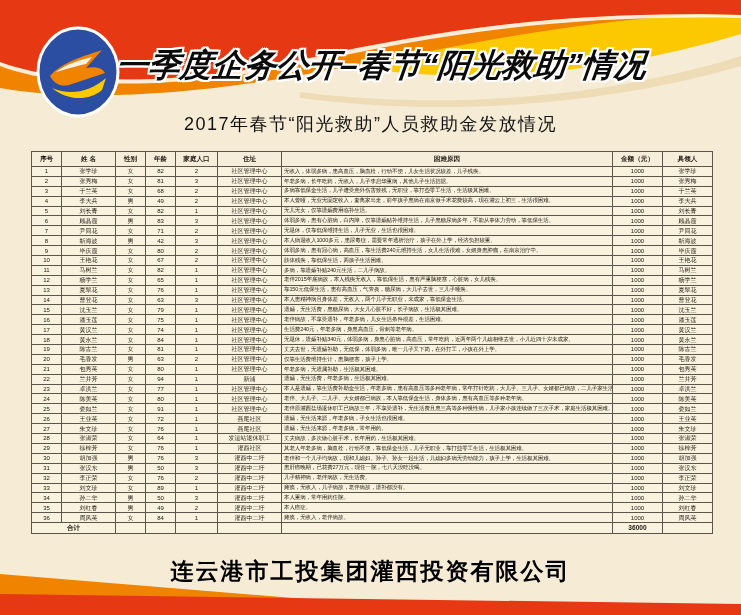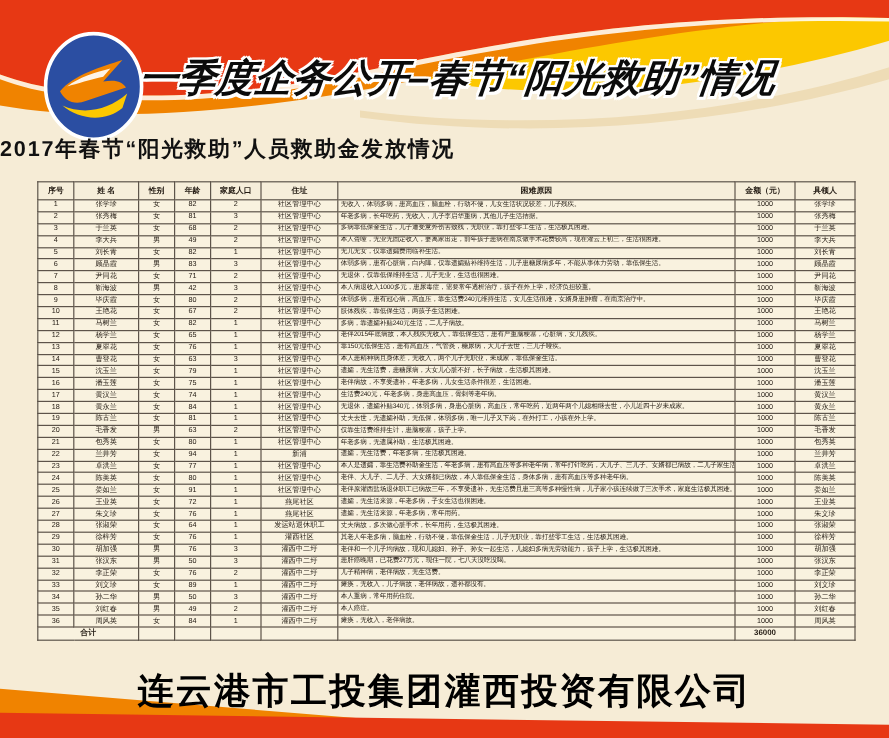--- a/index.html
+++ b/index.html
@@ -8,39 +8,39 @@
   .hdr-svg{position:absolute;top:0;left:0;}
   .logo{position:absolute;top:26px;left:36px;z-index:3;}
   .main-title{
     position:absolute;top:44px;left:116px;z-index:4;white-space:nowrap;
     font-size:32px;font-weight:900;font-style:italic;color:#0b0b0b;letter-spacing:0px;
     transform:skewX(-6deg);
     text-shadow:-2px 0 #fff,2px 0 #fff,0 -2px #fff,0 2px #fff,
                 -2px -2px #fff,2px 2px #fff,-2px 2px #fff,2px -2px #fff;
   }
   .sub-title{
-    position:absolute;top:112px;left:0;width:741px;z-index:4;
-    font-size:18px;font-weight:bold;color:#111;letter-spacing:1.5px;white-space:nowrap;
+    position:absolute;top:112px;left:0;width:741px;text-align:center;z-index:4;
+    font-size:18px;font-weight:normal;color:#111;letter-spacing:1.5px;white-space:nowrap;
   }
   table.assist{
     position:absolute;top:151px;left:31px;width:681px;z-index:2;
     border-collapse:collapse;table-layout:fixed;
     background:#f9f2df;
   }
   table.assist th,table.assist td{
     border:1px solid #5d544a;color:#221a12;
     padding:0 2px;overflow:hidden;white-space:nowrap;text-align:center;
   }
   table.assist th{height:14px;font-size:6.6px;font-weight:bold;background:#f6eeda;}
   table.assist td{height:8.9px;font-size:6px;line-height:1;}
   table.assist td.reason{text-align:left;font-size:5.5px;letter-spacing:-0.1px;}
   table.assist tr.total-row td{font-size:6.6px;font-weight:bold;height:10px;}
   .footer-company{
     position:absolute;top:556px;left:0;width:741px;text-align:center;z-index:4;
-    font-size:30px;font-weight:900;color:#000;letter-spacing:2px;white-space:nowrap;
+    font-size:23px;font-weight:900;color:#000;letter-spacing:2px;white-space:nowrap;
   }
   .ftr-svg{position:absolute;bottom:0;left:0;z-index:3;}
 </style>
 </head>
 <body>
 
 <div class="canvas">
 
   <svg class="hdr-svg" width="741" height="150" viewBox="0 0 741 150">
     <path d="M200,0 L741,0 L741,34 C600,76 450,88 330,62 C270,48 228,24 200,0 Z" fill="#fcc800"></path>

